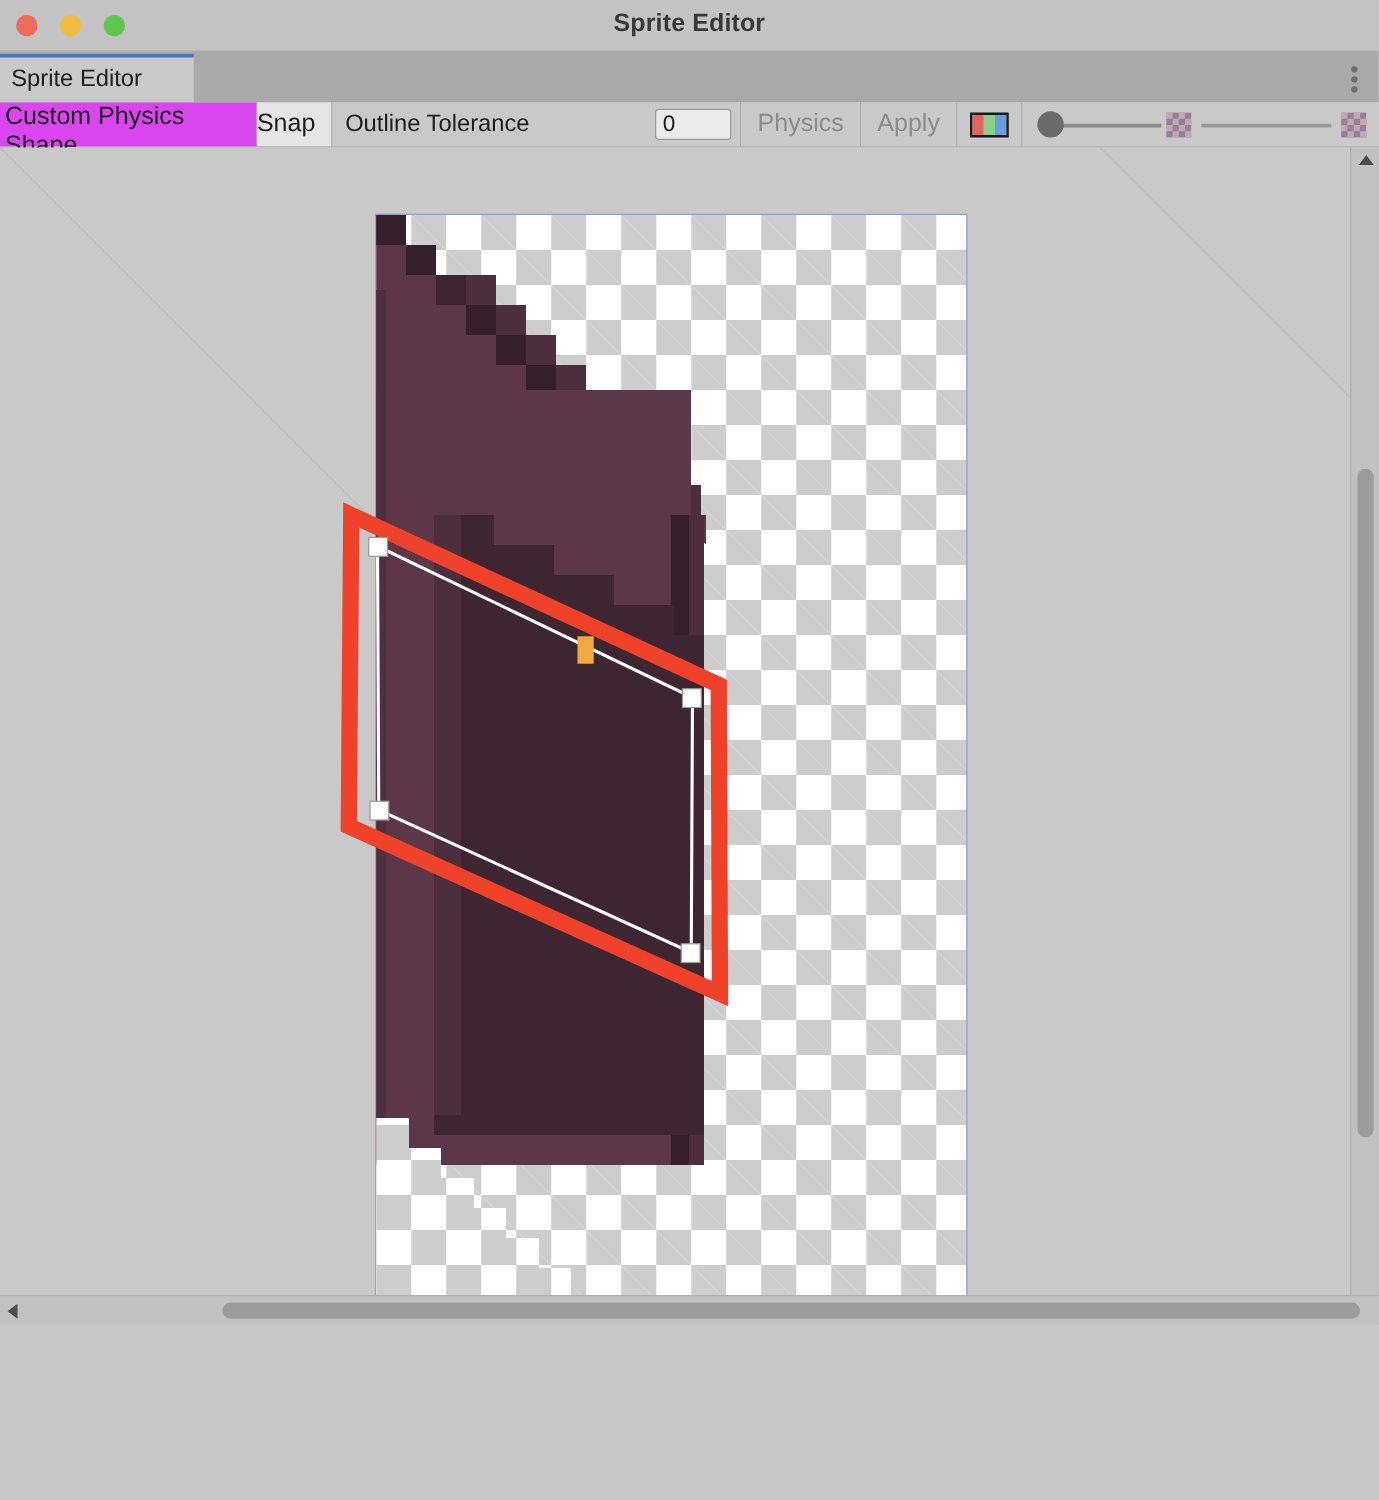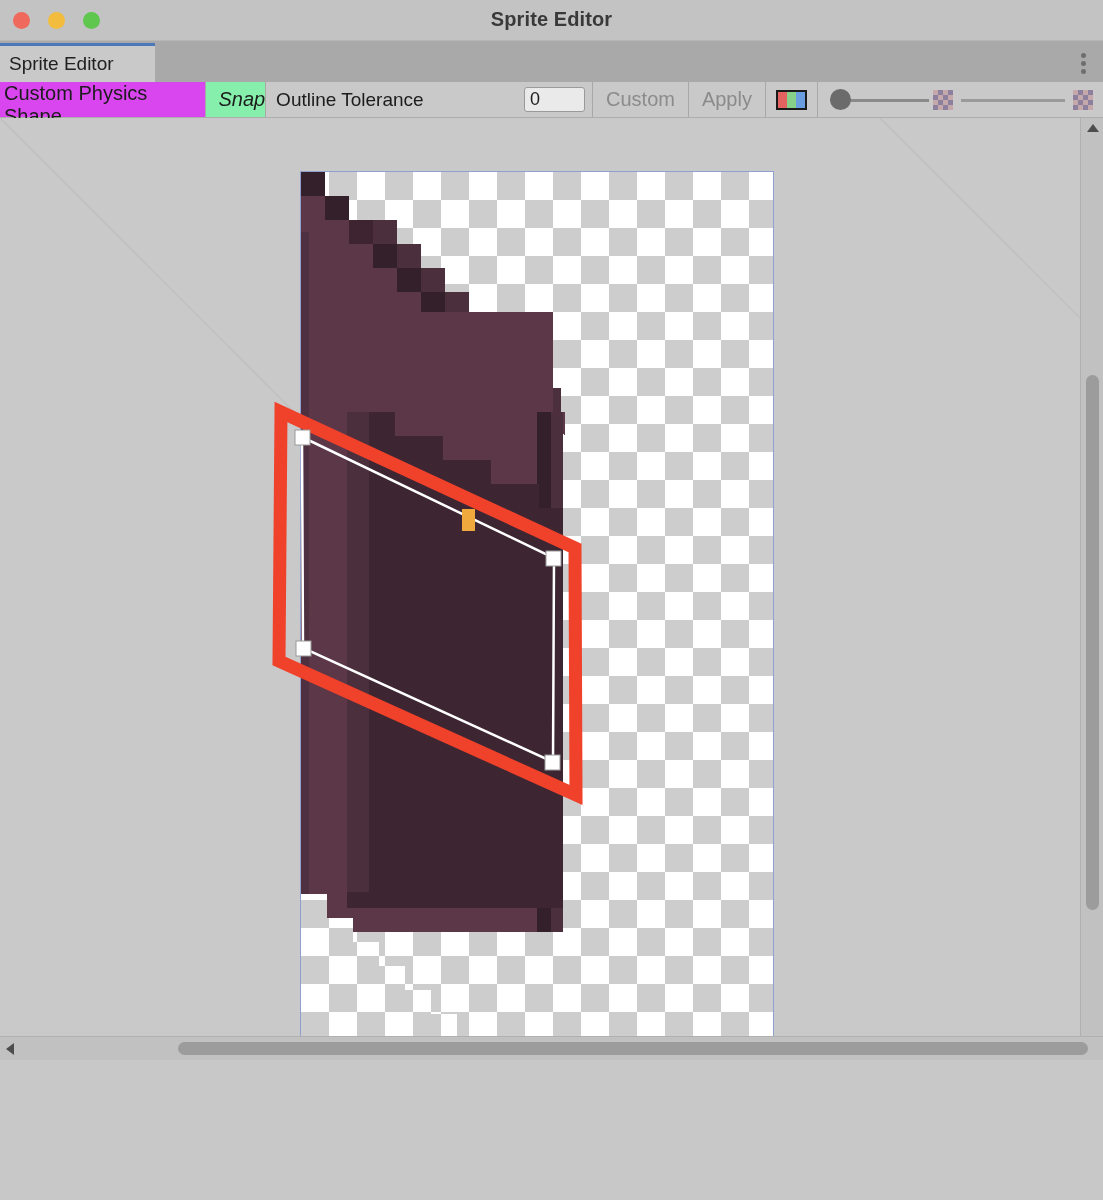--- a/index.html
+++ b/index.html
@@ -87,26 +87,25 @@
   }
   #shape-dropdown .lbl { font-size: 20px; color: #1c1c1c; }
   #shape-dropdown .caret {
     margin-left: 9px;
     width: 0; height: 0;
     border-left: 7px solid transparent;
     border-right: 7px solid transparent;
     border-top: 8px solid #5a5a5a;
   }
   #snap-button {
-    display: flex; align-items: center; justify-content: flex-end;
+    display: flex; align-items: center; justify-content: flex-start;
     width: 64px; height: 35px;
-    background: #86efac;
+    background: #e5e5e5;
     font-size: 20px; color: #1c1c1c;
     cursor: pointer;
-    font-style: italic;
   }
   #tolerance-group {
     display: flex; align-items: center;
     height: 35px; flex: 0 0 auto;
     padding-left: 10px;
     background: #c9c9c9;
   }
   #tolerance-label {
     font-size: 19px; color: #1c1c1c;
     width: 248px;
@@ -295,21 +294,21 @@
     </div>
     <div class="tb-sep"></div>
 
     <div id="tolerance-group">
       <span id="tolerance-label">Outline Tolerance</span>
       <input id="tolerance-input" type="text" value="0" style="">
     </div>
 
     <div class="tb-sep"></div>
     <div class="tb-btn">
-      <span>Custom</span>
+      <span>Physics</span>
     </div>
     <div class="tb-sep"></div>
     <div class="tb-btn">
       <span>Apply</span>
     </div>
     <div class="tb-sep"></div>
 
     <div id="rgb-button">
       <span id="rgb-icon">
         <span class="r"></span>

